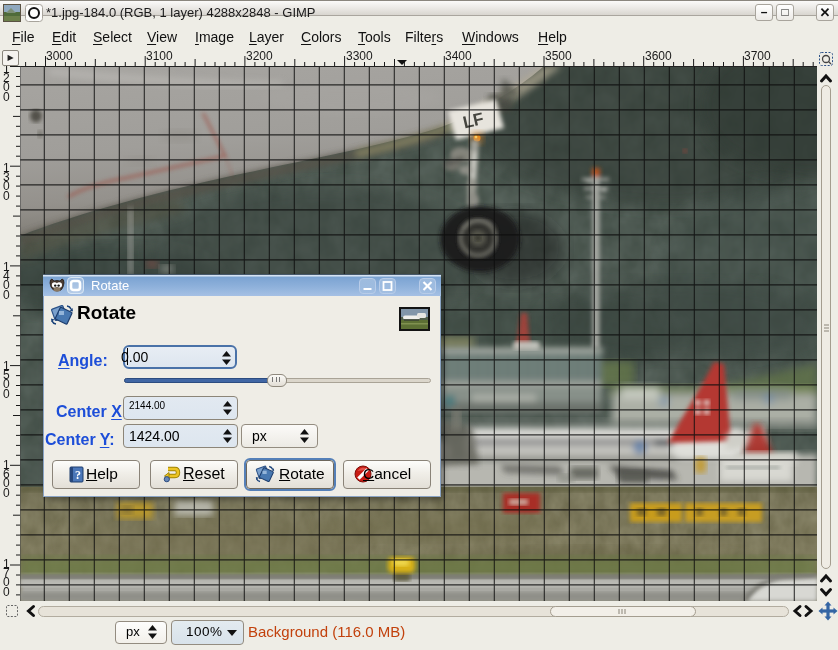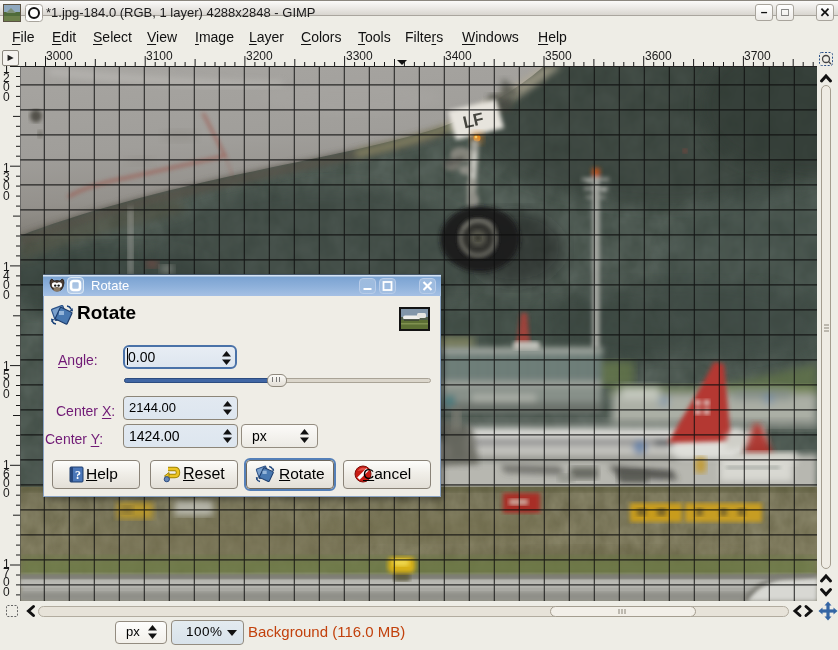--- a/index.html
+++ b/index.html
@@ -24,21 +24,21 @@
   
   #dlg{left:43px;top:274px;width:398px;height:223px;box-shadow:2px 3px 6px rgba(0,0,0,0.35);}
   #dtitle{left:0;top:0;width:398px;height:22px;
      background:linear-gradient(#47596b 0,#47596b 4.5%, #d5e2f2 4.5%, #d5e2f2 9%, #7ba3d2 14%, #8db0da 55%, #a5c0e4 100%);}
   #dbody{left:0;top:22px;width:398px;height:201px;background:#EFEDE6;
      border-left:1px solid #8aa3c4;border-right:1px solid #8aa3c4;border-bottom:1px solid #8aa3c4;
      box-sizing:border-box;}
   .dwbtn{top:4px;width:17px;height:16px;border:1px solid #b8cce8;border-radius:4px;
      background:linear-gradient(rgba(255,255,255,0.25),rgba(255,255,255,0.05));
      color:#fff;font-weight:bold;text-align:center;box-sizing:border-box;}
-  .dlabel{font-size:14px;color:#701a75;}
+  .dlabel{font-size:16px;color:#1d4ed8;font-weight:bold;}
   .dlabel u{text-decoration-thickness:1px;text-underline-offset:2px;}
   .spin{box-sizing:border-box;border:1px solid #8c8578;border-radius:4px;
      background:linear-gradient(#e2e9f1,#dde6ef);font-size:14px;color:#000;}
   .btn{box-sizing:border-box;border:1px solid #8a8378;border-radius:4px;
      background:linear-gradient(#fdfdfb,#f0eee8 45%,#e3dfd7);font-size:14.5px;color:#000;}
 </style></head>
 <body>
 
 <div class="abs" id="titlebar">
  <svg class="abs" style="left:3px;top:3px" width="18" height="18">
@@ -544,33 +544,33 @@
       <rect x="2" y="2" width="27" height="9" fill="#8296a9"></rect>
       <rect x="2" y="10" width="27" height="4" fill="#52604c"></rect>
       <rect x="2" y="13" width="27" height="9" fill="#5d7034"></rect>
       <rect x="4" y="8.5" width="17" height="4" rx="2" fill="#efefeb"></rect>
       <rect x="18" y="6" width="9" height="5" rx="1.5" fill="#e6e6e2"></rect>
       <rect x="5" y="12" width="15" height="2" fill="#3c4434" opacity="0.8"></rect>
       <rect x="2" y="16" width="27" height="1.5" fill="#8a9a58" opacity="0.8"></rect>
     </svg>
     <div class="abs dlabel" style="left:15px;top:78px;"><u>A</u>ngle:</div>
     <div class="abs spin" style="left:80px;top:71px;width:114px;height:24px;border:2px solid #4a72a8;border-radius:6px;background:linear-gradient(#e7edf4,#dde6ef);"></div>
-    <div class="abs" style="left:85px;top:75px;font-size:14px;color:#000;">0.00</div>
+    <div class="abs" style="left:78px;top:75px;font-size:14px;color:#000;">0.00</div>
     <div class="abs" style="left:84px;top:74px;width:1px;height:17px;background:#000;"></div>
     <svg class="abs" style="left:178px;top:77px" width="11" height="14">
       <polygon points="5.5,0 10,5.5 1,5.5" fill="#111"></polygon>
       <polygon points="5.5,14 10,8.5 1,8.5" fill="#111"></polygon>
     </svg>
     <div class="abs" style="left:81px;top:104px;width:307px;height:5px;border:1px solid #a9a396;background:#dbd6cb;border-radius:3px;box-sizing:border-box;"></div>
     <div class="abs" style="left:81px;top:104px;width:150px;height:5px;background:#4066a4;border:1px solid #2c4c80;border-radius:3px;box-sizing:border-box;"></div>
     <div class="abs" style="left:224px;top:100px;width:20px;height:13px;background:linear-gradient(#fbfaf7,#e2ded5);border:1px solid #8f897d;border-radius:6px;box-sizing:border-box;"></div>
     <div class="abs" style="left:229px;top:103px;width:10px;height:5px;background:repeating-linear-gradient(90deg,#777 0,#777 1px,transparent 1px,transparent 3.5px);"></div>
     <div class="abs dlabel" style="left:13px;top:129px;">Center <u>X</u>:</div>
     <div class="abs spin" style="left:80px;top:122px;width:115px;height:24px;"></div>
-    <div class="abs" style="left:86px;top:126px;font-size:13px;color:#000;">2144.00</div>
+    <div class="abs" style="left:86px;top:126px;font-size:10px;color:#000;">2144.00</div>
     <svg class="abs" style="left:179px;top:127px" width="11" height="14">
       <polygon points="5.5,0 10,5.5 1,5.5" fill="#111"></polygon>
       <polygon points="5.5,14 10,8.5 1,8.5" fill="#111"></polygon>
     </svg>
     <div class="abs dlabel" style="left:2px;top:157px;">Center <u>Y</u>:</div>
     <div class="abs spin" style="left:80px;top:150px;width:115px;height:24px;"></div>
     <div class="abs" style="left:86px;top:154px;font-size:14px;color:#000;">1424.00</div>
     <svg class="abs" style="left:179px;top:155px" width="11" height="14">
       <polygon points="5.5,0 10,5.5 1,5.5" fill="#111"></polygon>
       <polygon points="5.5,14 10,8.5 1,8.5" fill="#111"></polygon>

